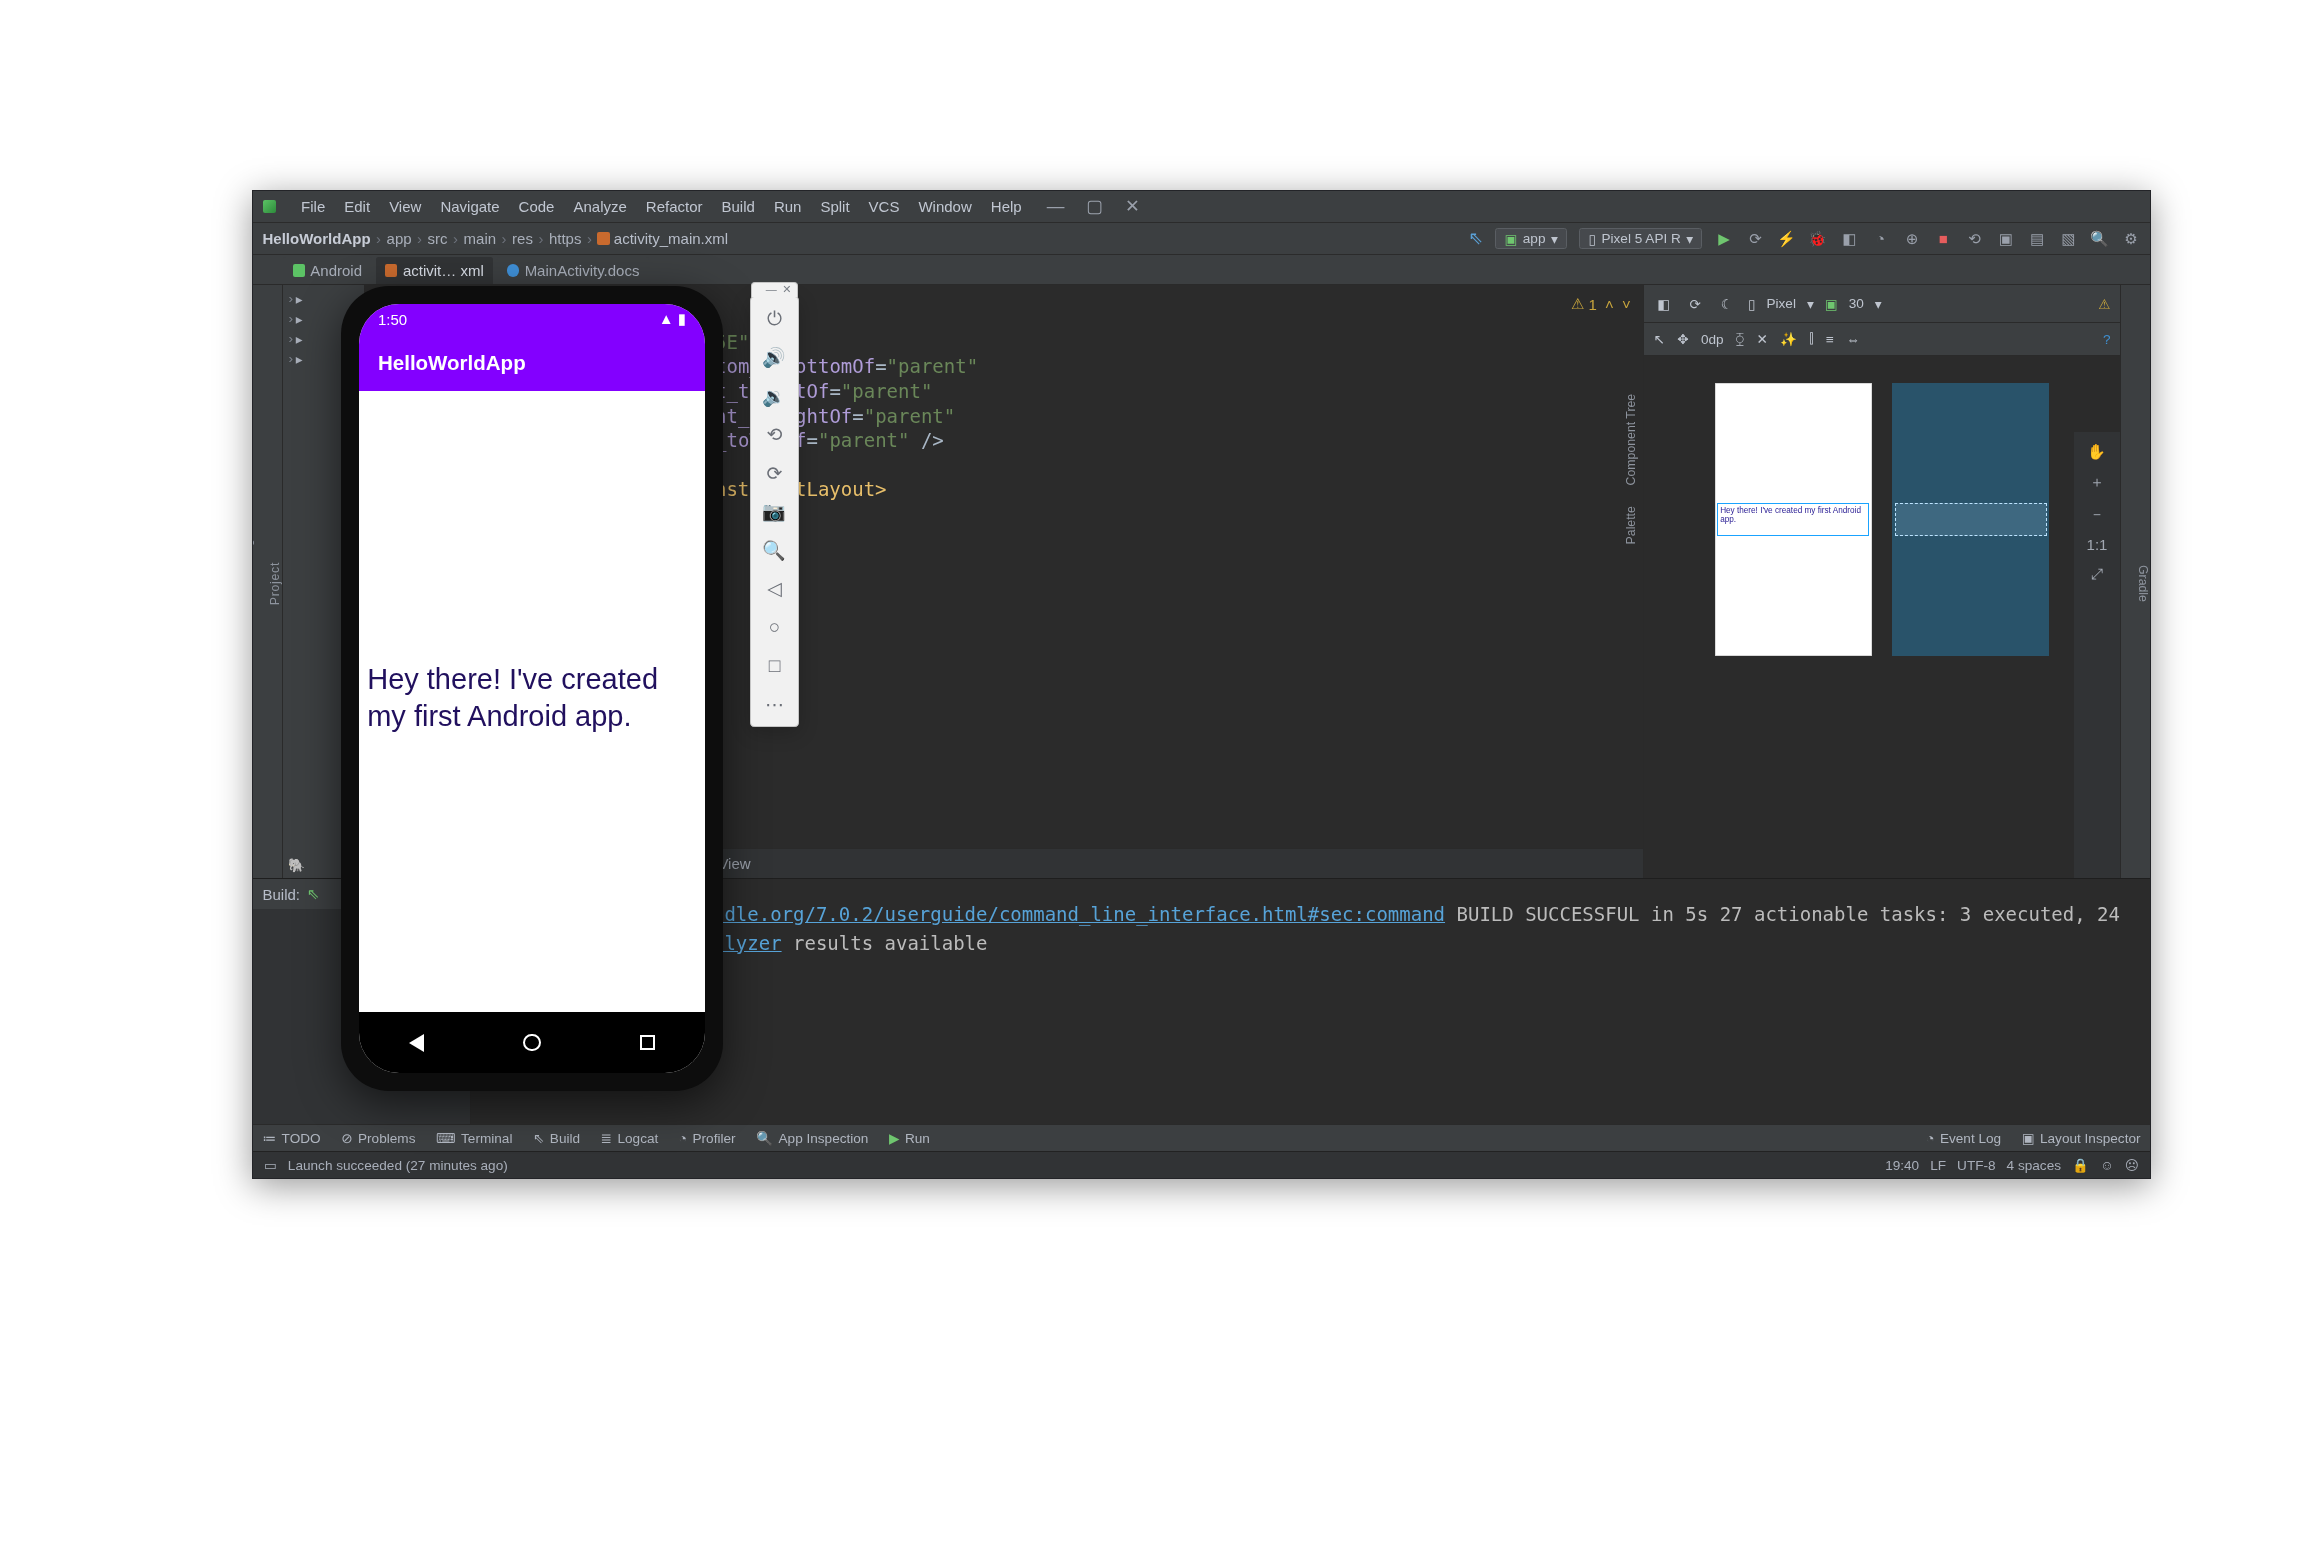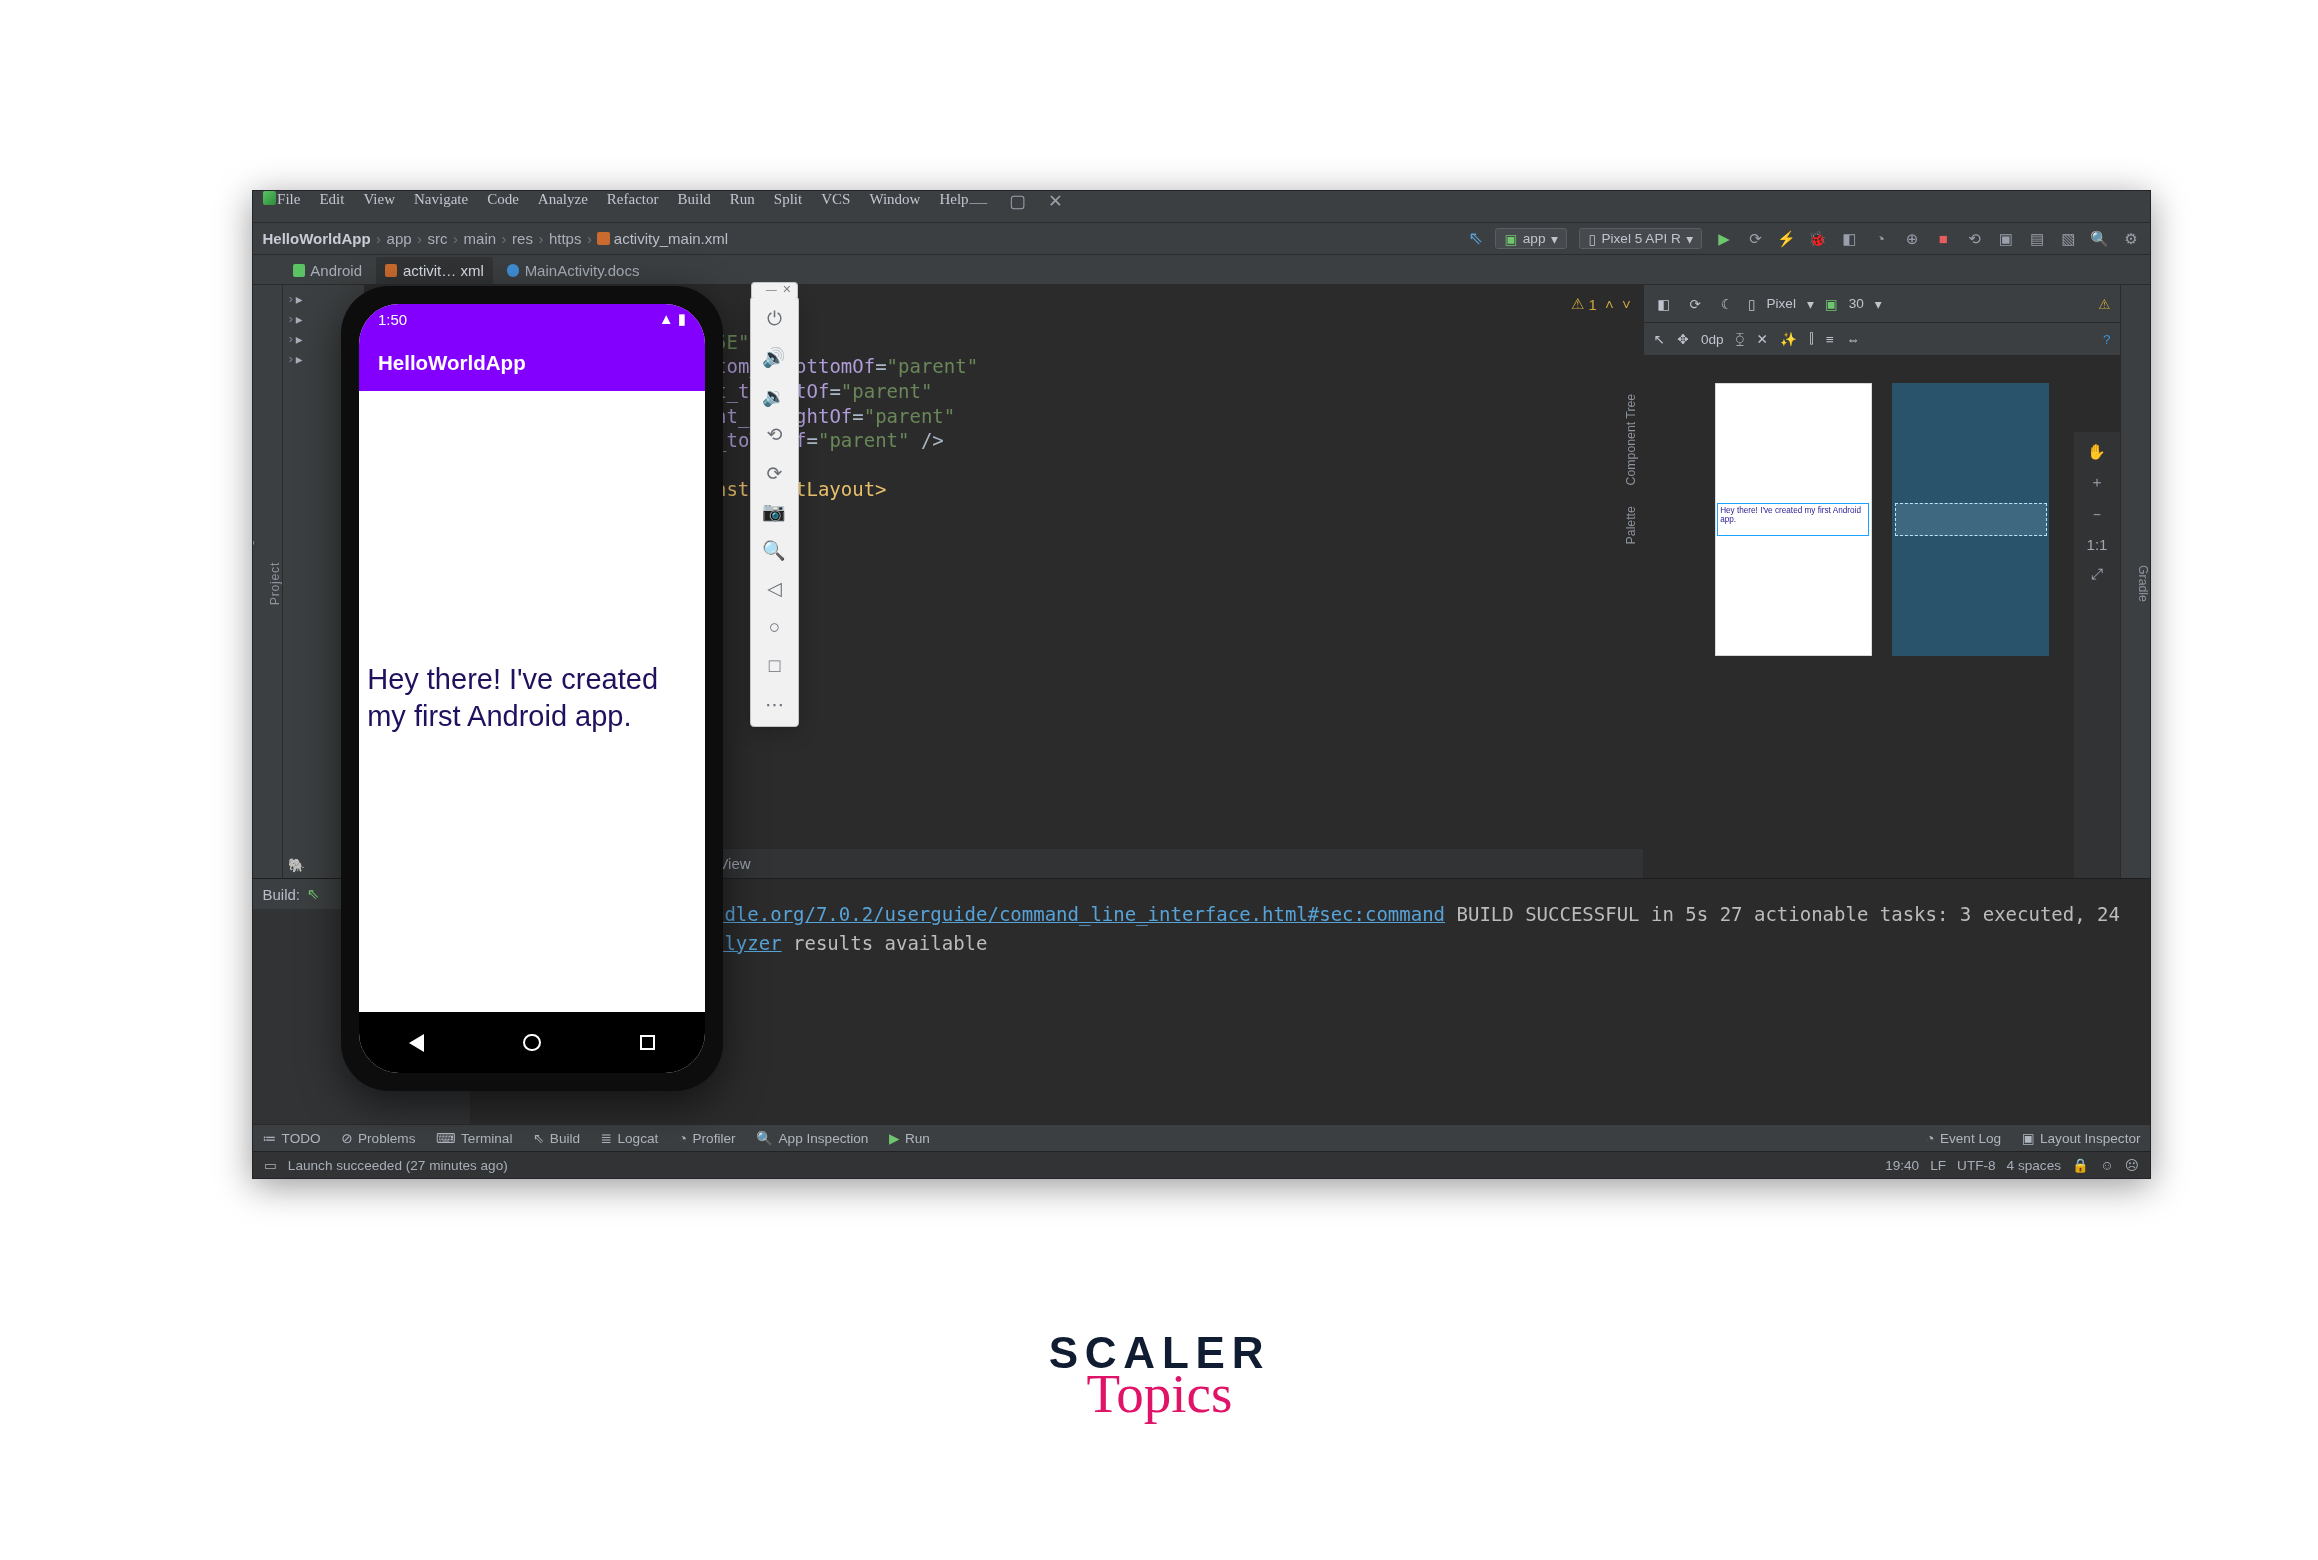--- a/index.html
+++ b/index.html
@@ -13,21 +13,21 @@
     width: 1899px; height: 989px;
     background: #313335;
     color: #b8beca;
     font-size: 16.4px;
     border: 0.7px solid #232428;
     box-shadow: 0 6.8px 34px rgba(0,0,0,.4);
     display: flex; flex-direction: column;
   }
 
   
-  .titlebar { height: 31px; background: #3c3f41; display: flex; padding: 0 9.5px; gap: 1px; font-family: Liberation Serif, serif; }
+  .titlebar { height: 31px; background: #3c3f41; display: flex; align-items: center; padding: 0 9.5px; gap: 25px; }
   .as-logo { width: 13.6px; height: 13.6px; background: linear-gradient(135deg,#5cc365,#2c8b3b); border-radius: 2px; }
   .menu { display: flex; gap: 19px; color: #c1c7d2; font-size: 15px; }
   .menu span { cursor: default; }
   .title-text { margin-left: 24.6px; color: #6f757f; font-size: 15px; flex: 1; white-space: nowrap; overflow: hidden; }
   .win-controls { display: flex; gap: 22px; color: #9aa0ab; font-size: 17.7px; }
 
   
   .breadcrumbbar { height: 33px; background: #3c3f41; border-top: 0.7px solid #2b2b2b; border-bottom: 0.7px solid #2b2b2b;
     display: flex; align-items: center; padding: 0 9.5px; gap: 5.5px; font-size: 15px; }
   .crumbs { display: flex; align-items: center; gap: 5.5px; flex: 1; }
@@ -457,19 +457,15 @@
     <div class="t">⟲</div>
     <div class="t">⟳</div>
     <div class="t">📷</div>
     <div class="t">🔍</div>
     <div class="t">◁</div>
     <div class="t">○</div>
     <div class="t">□</div>
     <div class="t">⋯</div>
   </div>
 
-  <div class="scaler">
-    <div class="t1">SCALER</div>
-    <div class="t2">Topics</div>
-  </div>
 
 </div>
 
 
 </body></html>

